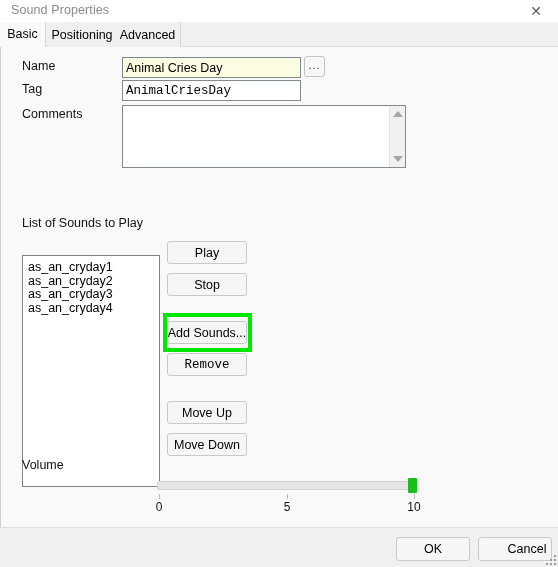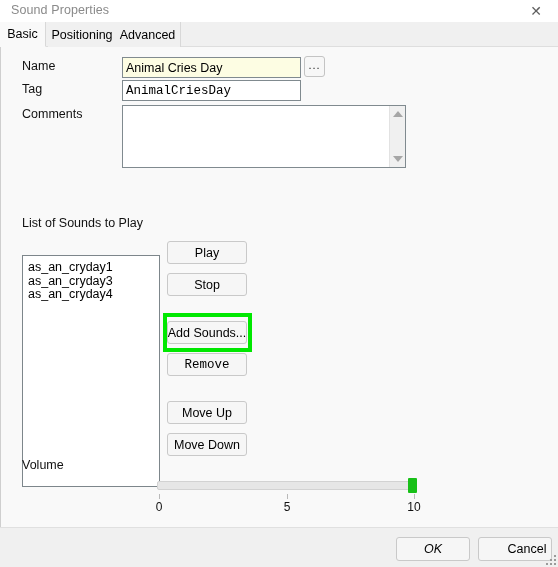--- a/index.html
+++ b/index.html
@@ -296,21 +296,21 @@
     border-top: 1px solid #e0e0e0;
     box-sizing: border-box;
   }
   .footer-btn {
     position: absolute;
     top: 9px;
     width: 74px;
     height: 24px;
     border-radius: 3px;
   }
-  #btn-ok     { left: 396px; font-style: italic; }
+  #btn-ok     { left: 396px; }
   #btn-cancel { left: 478px; padding-left: 24px; }
 
   .grip {
     position: absolute;
     right: 2px; bottom: 2px;
     width: 13px; height: 13px;
   }
   .grip i {
     position: absolute;
     width: 2px; height: 2px;
@@ -348,20 +348,21 @@
       <div class="comments-text"></div>
       <div class="vscroll">
         <span class="arrow up"></span>
         <span class="arrow down"></span>
       </div>
     </div>
 
     <div class="list-caption">List of Sounds to Play</div>
     <div class="listbox">
       <div class="list-item">as_an_cryday1</div>
+      <div class="list-item">as_an_cryday2</div>
       <div class="list-item">as_an_cryday3</div>
       <div class="list-item">as_an_cryday4</div>
     </div>
 
     <div id="btn-stop" class="btn side-btn">Stop</div>
     <div id="btn-play" class="btn side-btn">Play</div>
     <div id="btn-add" class="btn side-btn">Add Sounds...</div>
     <div id="btn-remove" class="btn side-btn">Remove</div>
     <div id="btn-moveup" class="btn side-btn">Move Up</div>
     <div id="btn-movedown" class="btn side-btn">Move Down</div>

